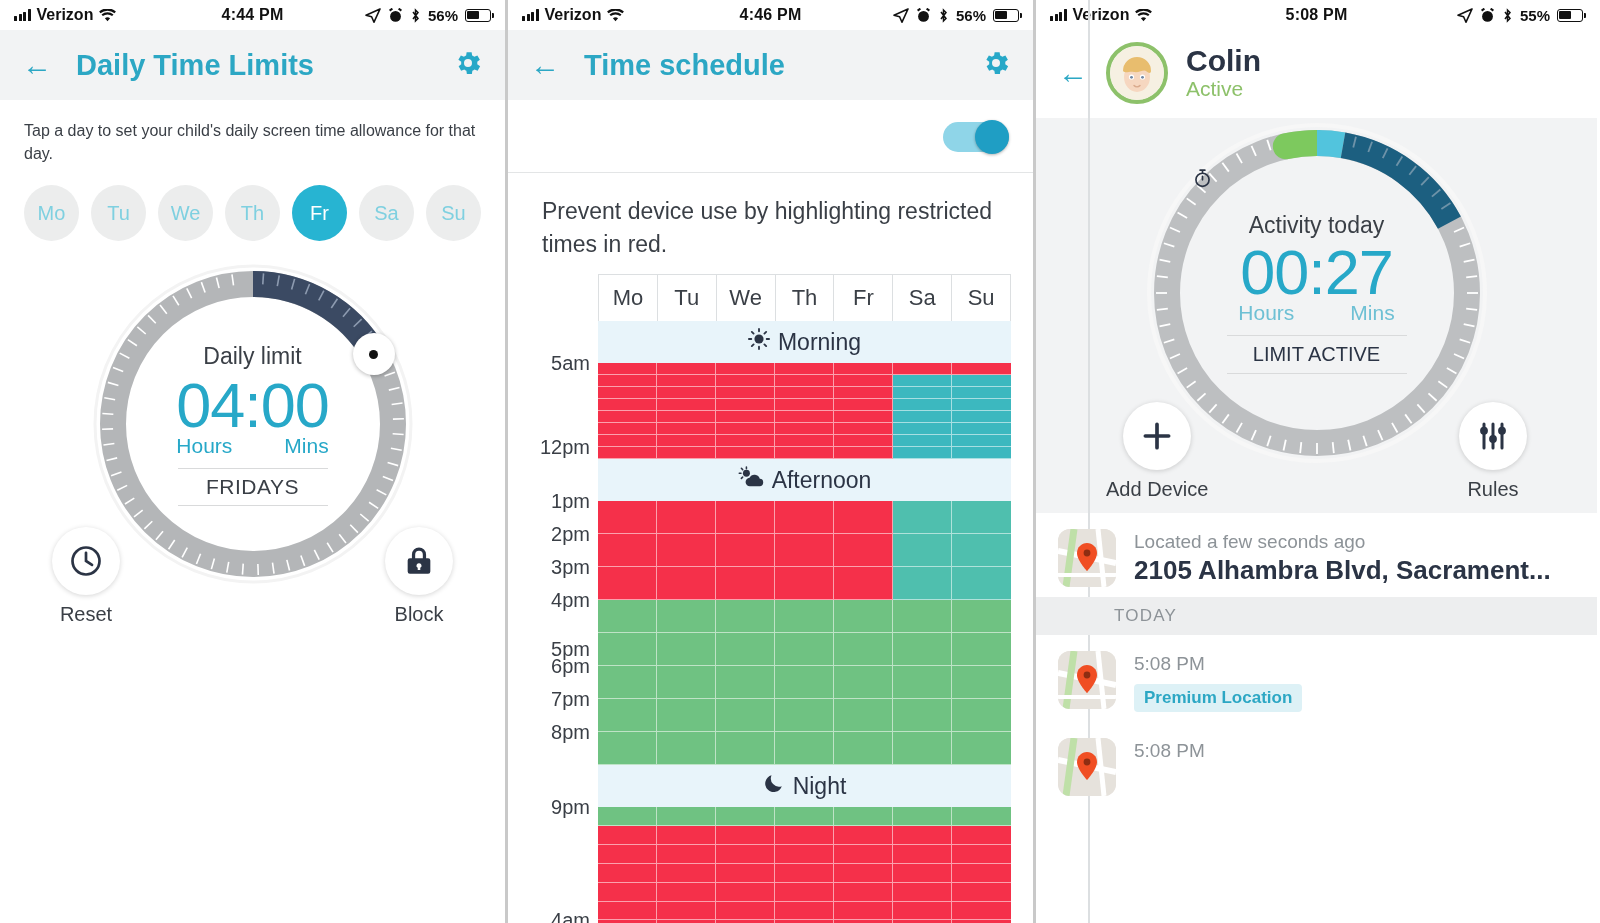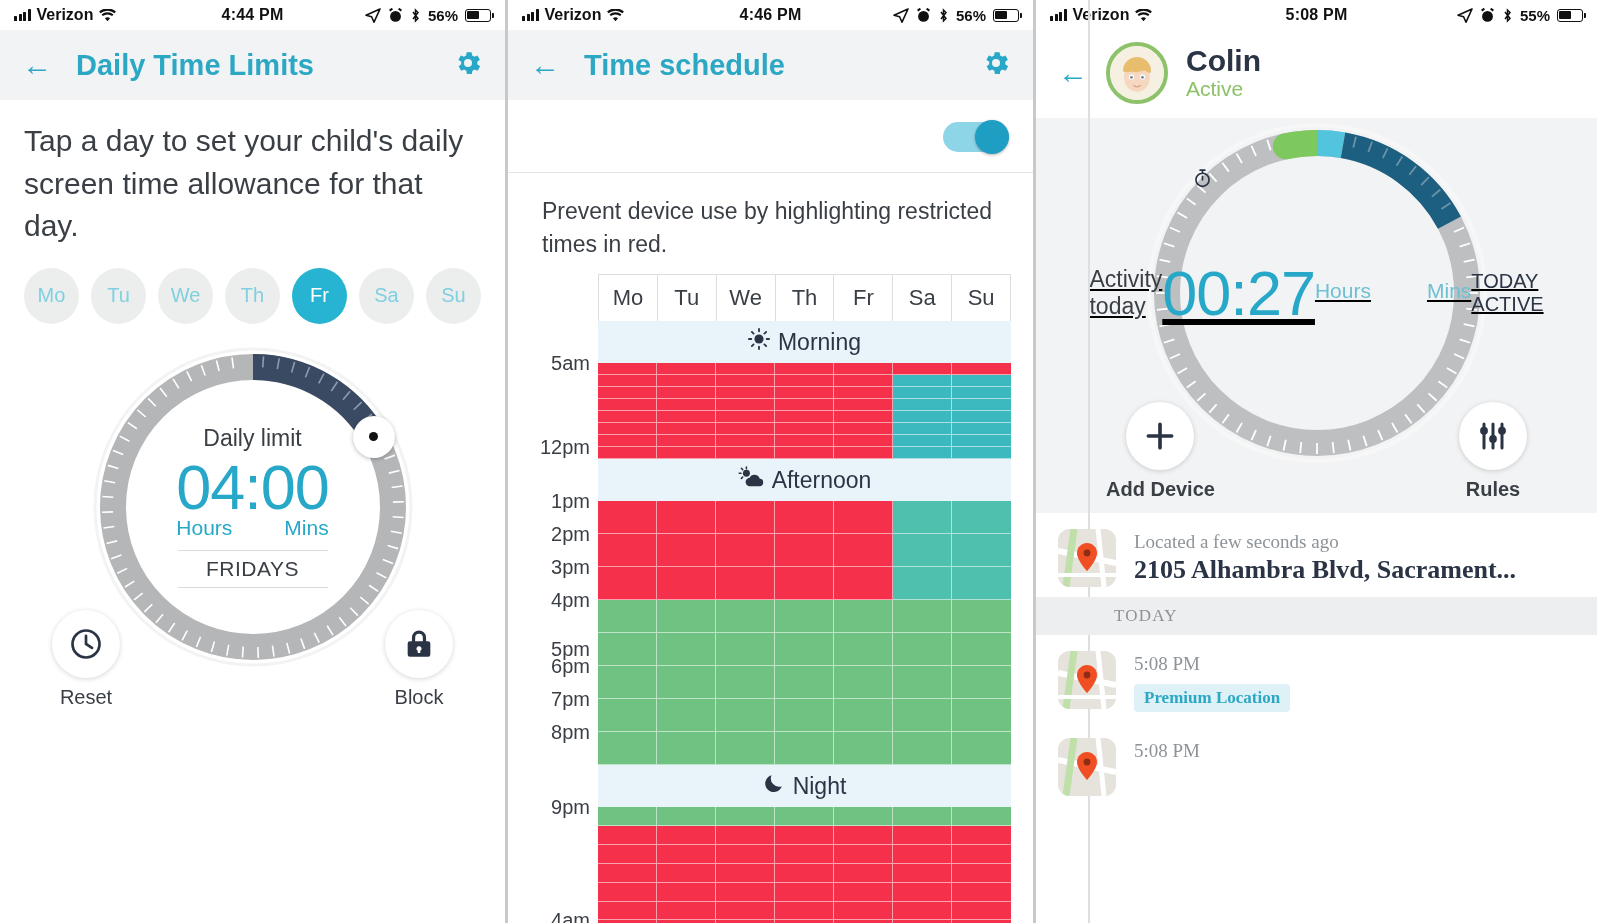--- a/index.html
+++ b/index.html
@@ -30,21 +30,21 @@
   .batt span{ display:block; height:100%; background:#111; border-radius:1px;}
 
   
   .navbar { height:70px; background:#f2f3f4; display:flex; align-items:center;
             padding:0 22px; gap:24px; }
   .nav-title { font-size:29px; color:#2ca7c4; font-weight:bold; }
   .arrow { font-size:30px; color:#2ca7c4; line-height:1; }
   .gear { margin-left:auto; }
 
   
-  .intro { font-size:30px; color:#3a3f46; line-height:1.42; padding:20px 24px 0;}
+  .intro { font-size:16px; color:#3a3f46; line-height:1.42; padding:20px 24px 0;}
   .days { display:flex; gap:12px; padding:20px 24px 0; }
   .day { width:56px; height:56px; border-radius:50%; background:#eceded;
          color:#7fd0e0; font-size:20px; display:flex; align-items:center;
          justify-content:center; }
   .day.sel { background:#27b4d2; color:#fff; }
 
   .dialwrap { position:relative; width:330px; height:330px; margin:18px auto 0; }
   .dialwrap svg { position:absolute; inset:0; }
   .dial-center { position:absolute; inset:44px; border-radius:50%; background:#fff;
                  display:flex; flex-direction:column; align-items:center;
@@ -101,32 +101,32 @@
   .p3hdr { display:flex; align-items:center; gap:18px; padding:12px 22px 14px;}
   .avatar { width:62px; height:62px; border-radius:50%; border:4px solid #8dc16a;
             background:#eef7e6; display:flex; align-items:center;
             justify-content:center; overflow:hidden; }
   .kidname { font-size:30px; color:#2b3445; font-weight:bold; line-height:1.05;}
   .kidstate { font-size:21px; color:#8dc16a; }
   .p3body { background:#f2f3f4; padding-bottom:12px; }
   .dial3 { position:relative; width:350px; height:350px; margin:0 auto; }
   .dial3 svg { position:absolute; inset:0; }
   .d3-center { position:absolute; inset:50px; border-radius:50%; background:#f2f3f4;
-               display:flex; align-items:center;
-               justify-content:center;text-decoration:underline; }
+               display:flex; flex-direction:column; align-items:center;
+               justify-content:center; }
   .d3-lbl { font-size:23px; color:#3a3f46; }
   .d3-time { font-size:63px; color:#27a8c8; line-height:1.05; letter-spacing:-1px;}
   .d3-units { display:flex; gap:56px; font-size:21px; color:#6ec0d4; margin-top:-4px;}
   .d3-sep { width:180px; border-top:1px solid #d9dadb; margin:10px 0 7px;}
   .d3-limit { font-size:20px; color:#2b3445; display:flex; align-items:center; gap:8px;}
   .d3-sep2 { width:180px; border-top:1px solid #d9dadb; margin-top:7px;}
   .p3acts { display:flex; justify-content:space-between; padding:0 70px;
-            margin-top:-66px; position:relative; z-index:3;font-weight:bold;}
-
-  .loclist { background:#fff;font-family:Liberation Serif, serif; }
+            margin-top:-66px; position:relative; z-index:3;}
+
+  .loclist { background:#fff; }
   .locrow { display:flex; gap:18px; padding:16px 22px 10px; position:relative; }
   .timeline { position:absolute; left:52px; top:0; bottom:0; width:2px;
               background:#dcdfe1; z-index:0;}
   .mapicon { width:58px; height:58px; border-radius:12px; background:#e6e2dc;
              position:relative; flex:none; overflow:hidden; z-index:2;}
   .loctxt { padding-top:2px; }
   .locsub { font-size:19px; color:#8d9398; }
   .locaddr { font-size:26px; color:#2b3445; font-weight:bold; margin-top:2px;}
   .todaybar { background:#edeeef; padding:9px 22px 9px 78px; font-size:17px;
               color:#8d9398; letter-spacing:1.2px; position:relative; }
@@ -695,21 +695,21 @@
           <div class="d3-units">
             <span>Hours</span>
             <span>Mins</span>
           </div>
           <div class="d3-sep"></div>
           <div class="d3-limit">
             <svg width="21" height="21" viewBox="0 0 24 24" fill="none" stroke="#2b3445" stroke-width="1.9">
                 <circle cx="12" cy="13.5" r="7.5"></circle>
                 <path d="M9.2 2.5h5.6M12 2.5v2.8M12 9.5v4" stroke-linecap="round"></path>
               </svg>
-            <span>TODAY ACTIVE</span>
+            <span>LIMIT ACTIVE</span>
           </div>
           <div class="d3-sep2"></div>
         </div>
       </div>
 
       <div class="p3acts">
         <div class="act">
           <div class="act-btn">
             <svg width="40" height="40" viewBox="0 0 24 24" stroke="#2b3445" stroke-width="2.2" stroke-linecap="round">
                 <path d="M12 5v14M5 12h14"></path>

